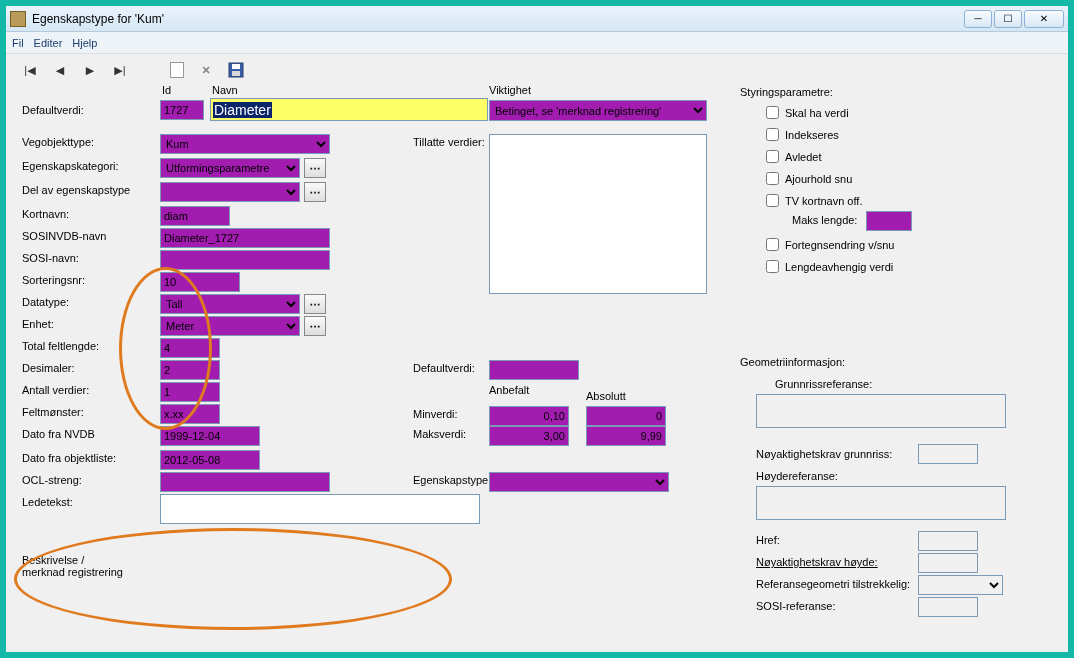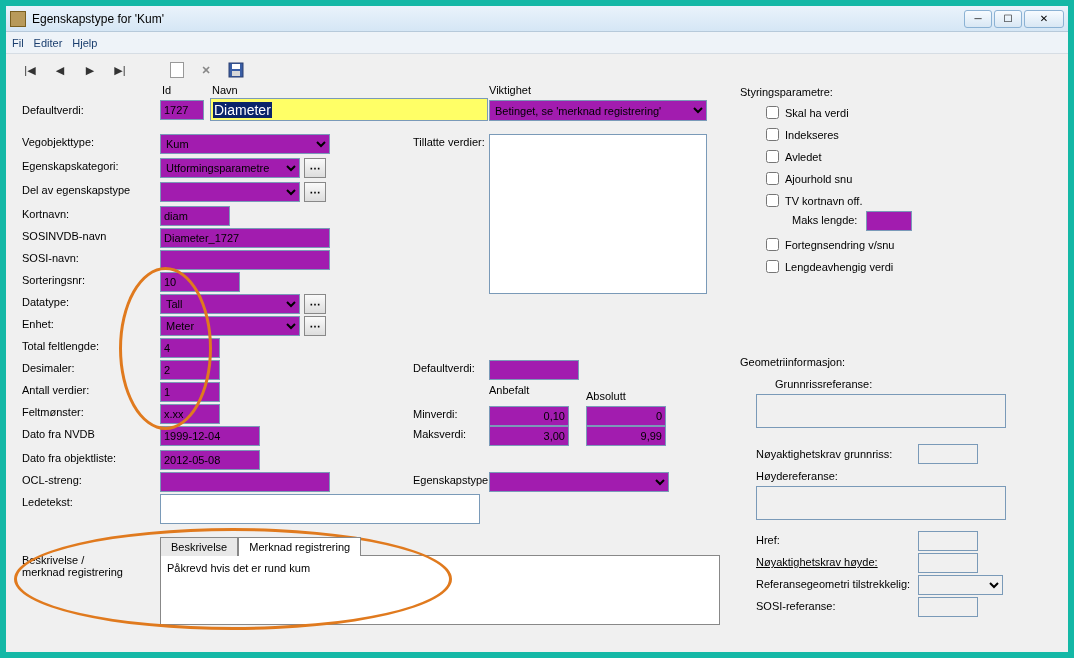--- a/index.html
+++ b/index.html
@@ -233,29 +233,20 @@
     <input class="abs txt" style="left: 154px; top: 396px; width: 100px;" value="2012-05-08">
 
     <label class="abs lbl" style="left:16px; top:420px;">OCL-streng:</label>
     <input class="abs txt" style="left: 154px; top: 418px; width: 170px;" value="">
 
     <label class="abs lbl" style="left:16px; top:442px;">Ledetekst:</label>
     <div class="abs bigbox" style="left:154px; top:440px; width:320px; height:30px;"></div>
 
     <div class="abs" style="left:16px; top:500px; white-space:pre-line;"><span>Beskrivelse /
 merknad registrering</span></div>
-    <div class="abs" style="left:154px; top:482px;">
-      <div class="tabs">
-        <div class="tab">Beskrivelse</div>
-        <div class="tab active">Merknad registrering</div>
-      </div>
-      <div class="tabbody">
-        <span>Påkrevd hvis det er rund kum</span>
-      </div>
-    </div>
 
     <label class="abs lbl" style="left:407px; top:82px;">Tillatte verdier:</label>
     <div class="abs bigbox" style="left:483px; top:80px; width:218px; height:160px;"></div>
 
     <label class="abs lbl" style="left:407px; top:308px;">Defaultverdi:</label>
     <input class="abs txt" style="left: 483px; top: 306px; width: 90px;" value="">
 
     <label class="abs lbl" style="left:483px; top:330px;">Anbefalt</label>
     <label class="abs lbl" style="left:580px; top:336px;">Absolutt</label>
 

